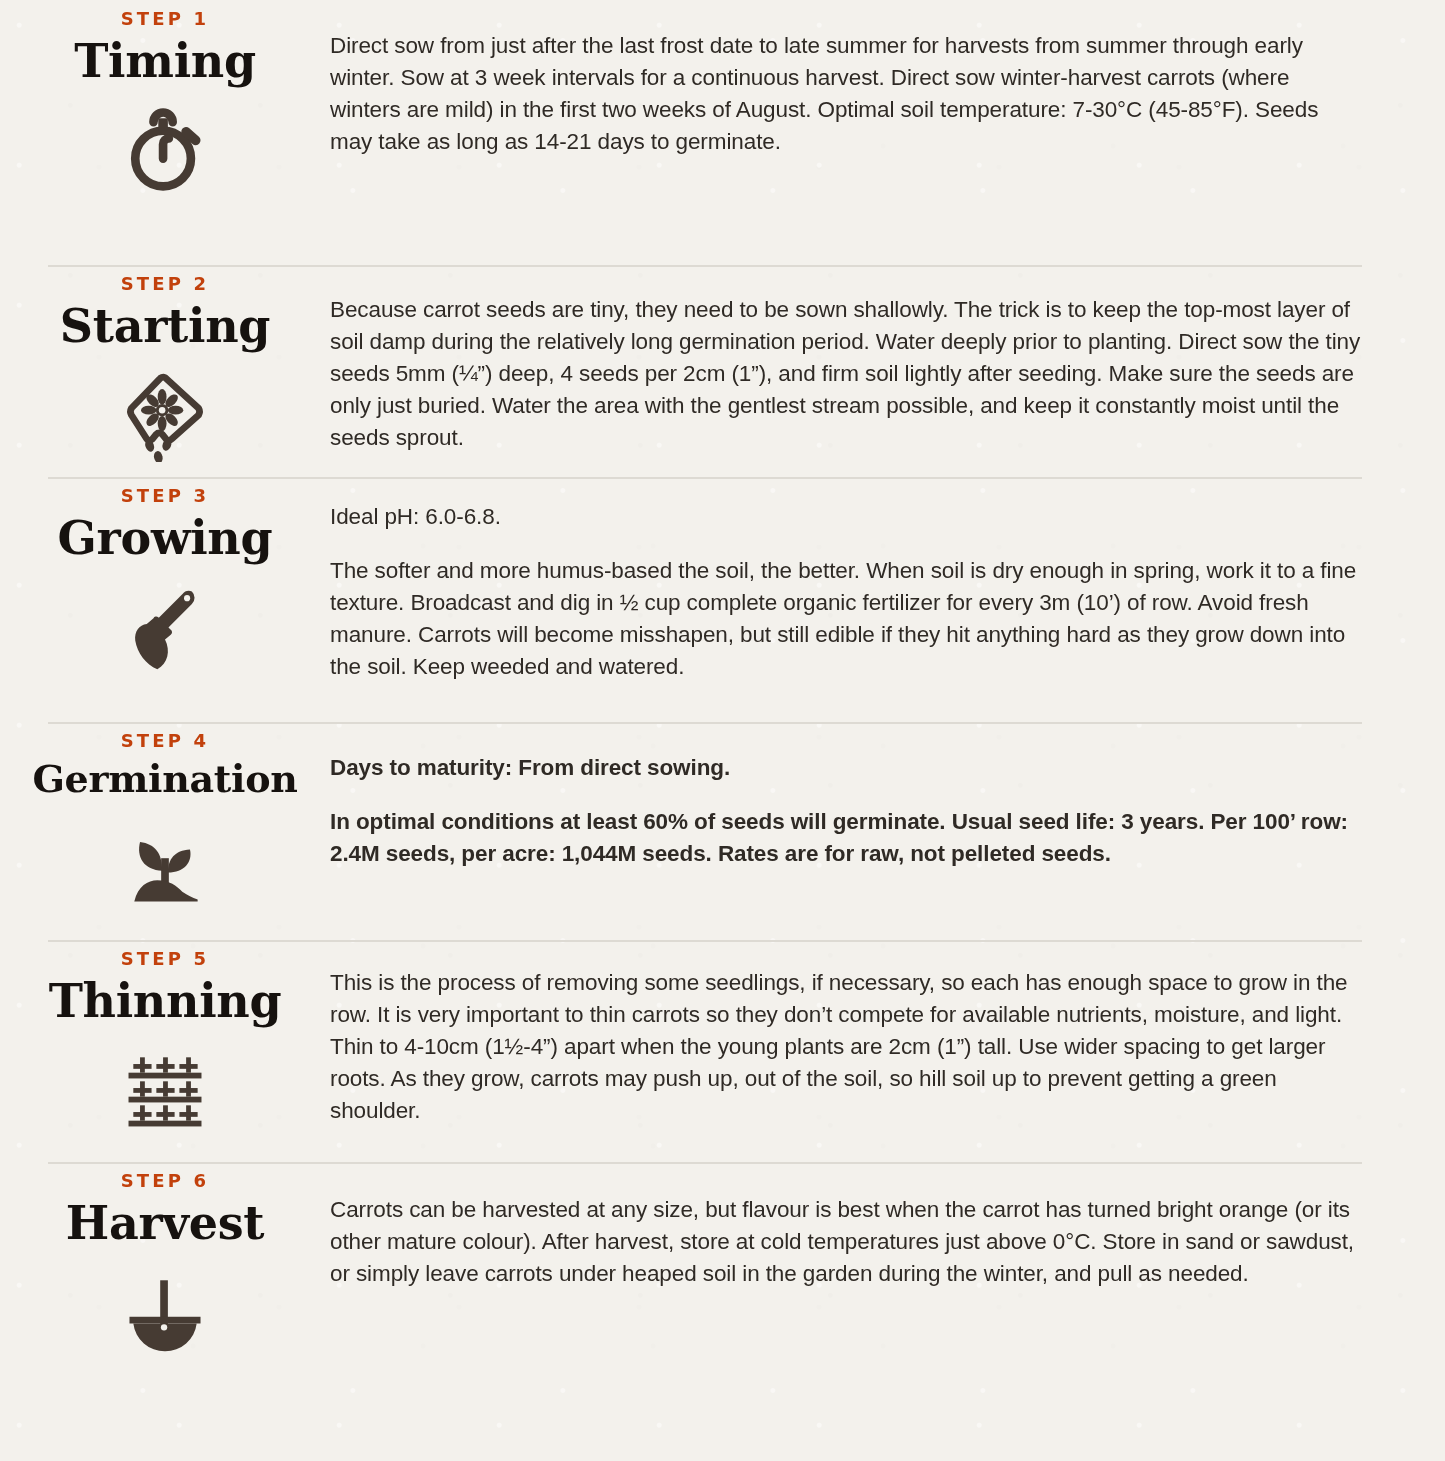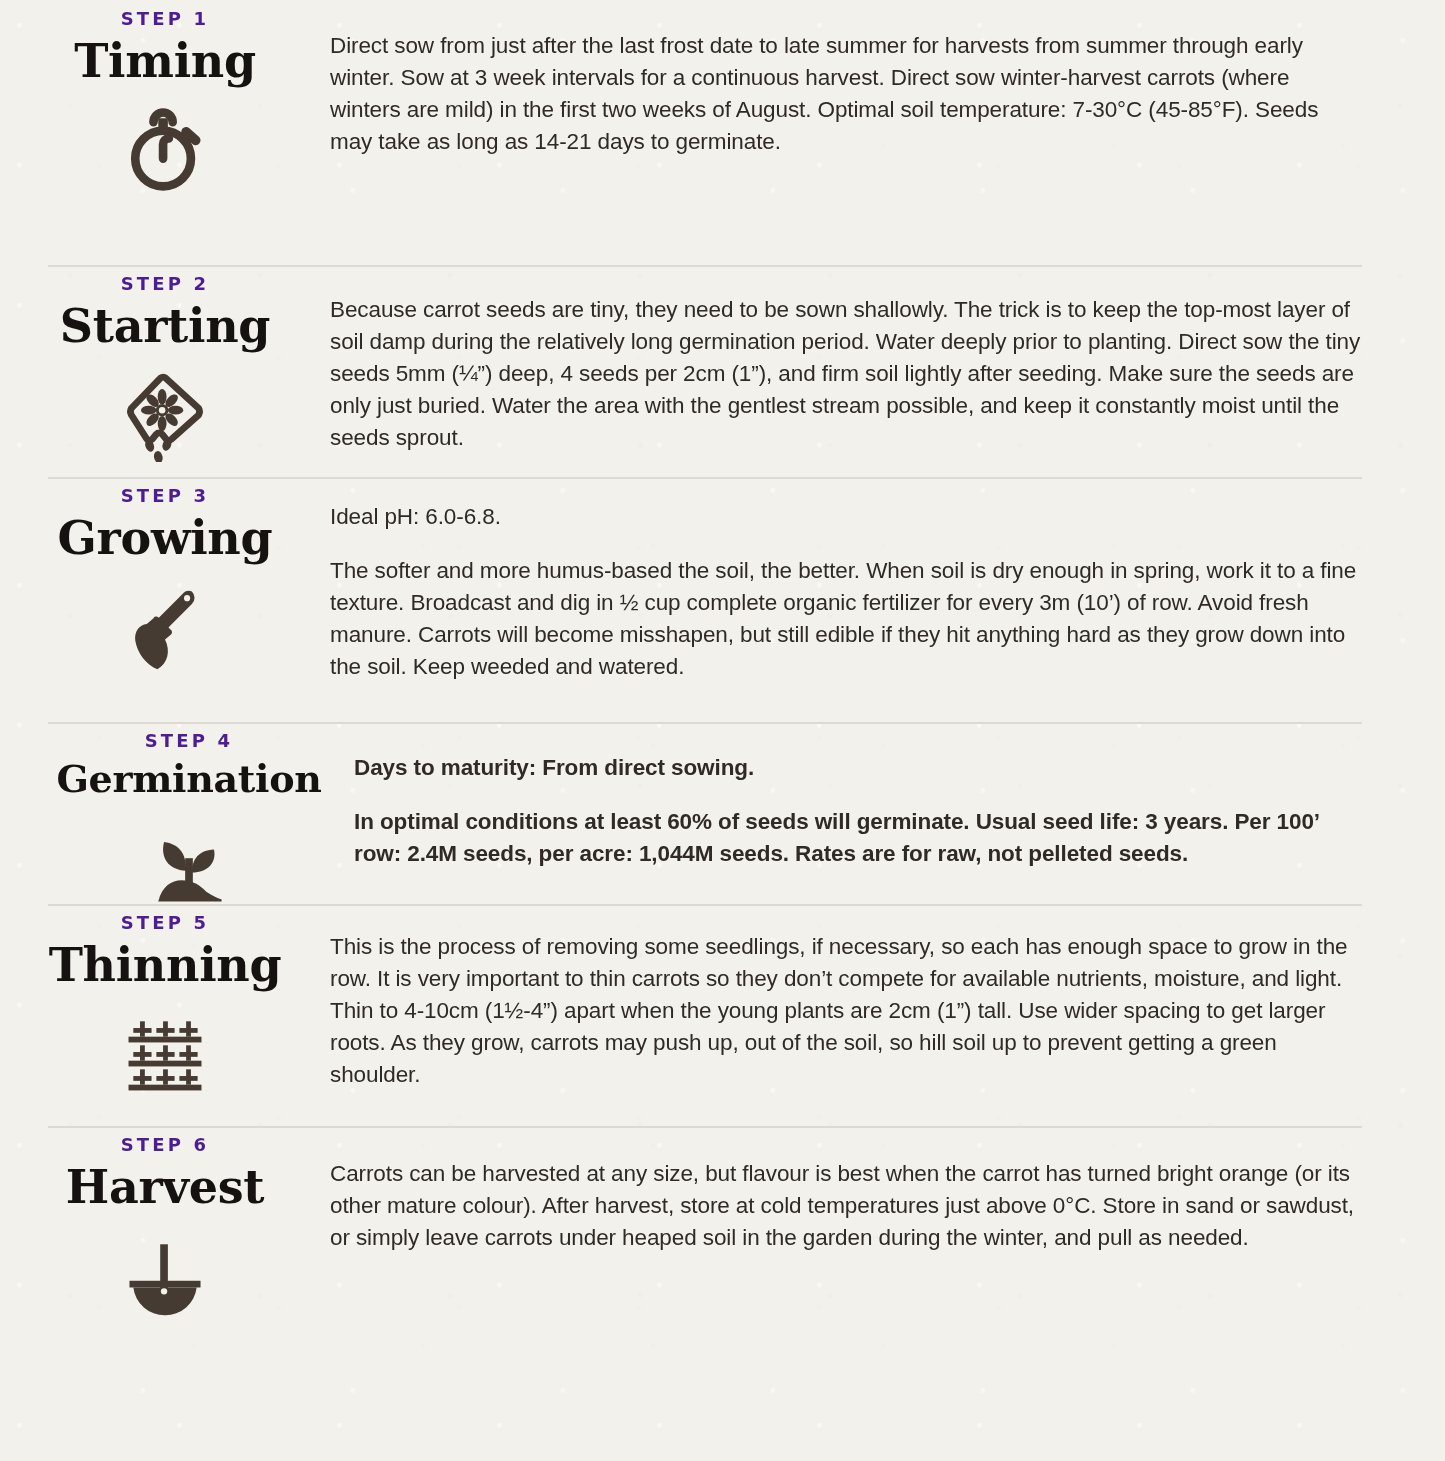--- a/index.html
+++ b/index.html
@@ -56,21 +56,21 @@
     flex-direction: column;
     align-items: center;
     box-sizing: border-box;
     padding-top: 6px;
   }
   .step-label {
     font-family: "DejaVu Sans", sans-serif;
     font-size: 18px;
     font-weight: 700;
     letter-spacing: 3.2px;
-    color: #4c1d95;
+    color: #c2410c;
     text-transform: uppercase;
     line-height: 1;
     margin-bottom: 9px;
   }
   .step-title {
     font-family: "DejaVu Serif", "Liberation Serif", serif;
     font-weight: 700;
     font-size: 46px;
     line-height: 1.05;
     color: #16120f;
@@ -96,21 +96,21 @@
     color: #2f2a25;
     margin: 0 0 22px 0;
     letter-spacing: -0.1px;
   }
   .step-para:last-child { margin-bottom: 0; }
 
   
   .row-1 { height: 265px; }
   .row-2 { height: 212px; }
   .row-3 { height: 245px; }
-  .row-4 { height: 182px; padding-left: 24px; }
+  .row-4 { height: 218px; }
   .row-5 { height: 222px; }
   .row-6 { height: 231px; }
 
   .row-1 .step-aside { padding-top: 10px; }
   .row-2 .step-aside { padding-top: 10px; }
   .row-3 .step-aside { padding-top: 10px; }
   .row-4 .step-aside { padding-top: 10px; }
   .row-5 .step-aside { padding-top: 10px; }
   .row-6 .step-aside { padding-top: 10px; }
 

